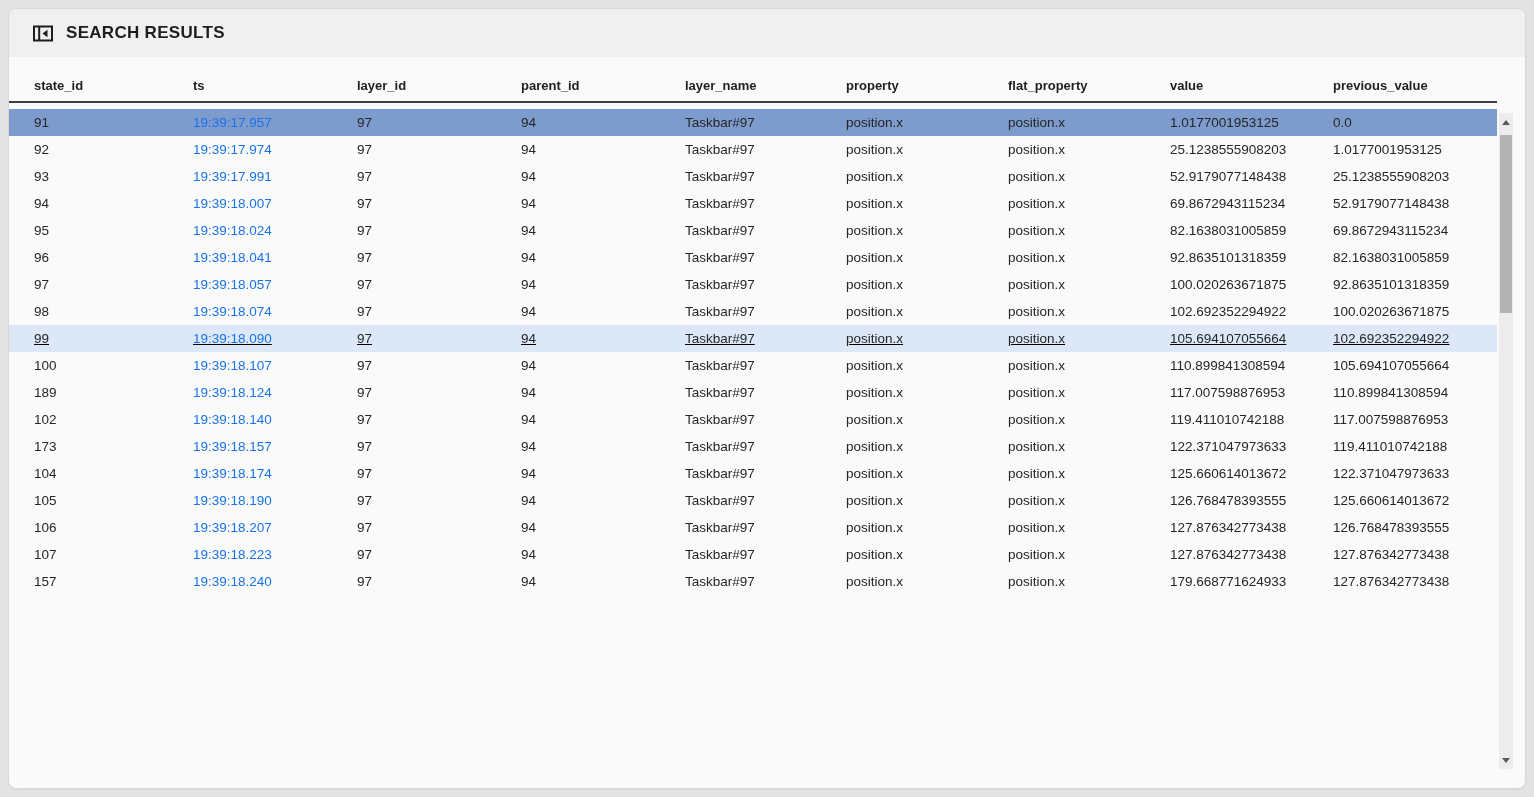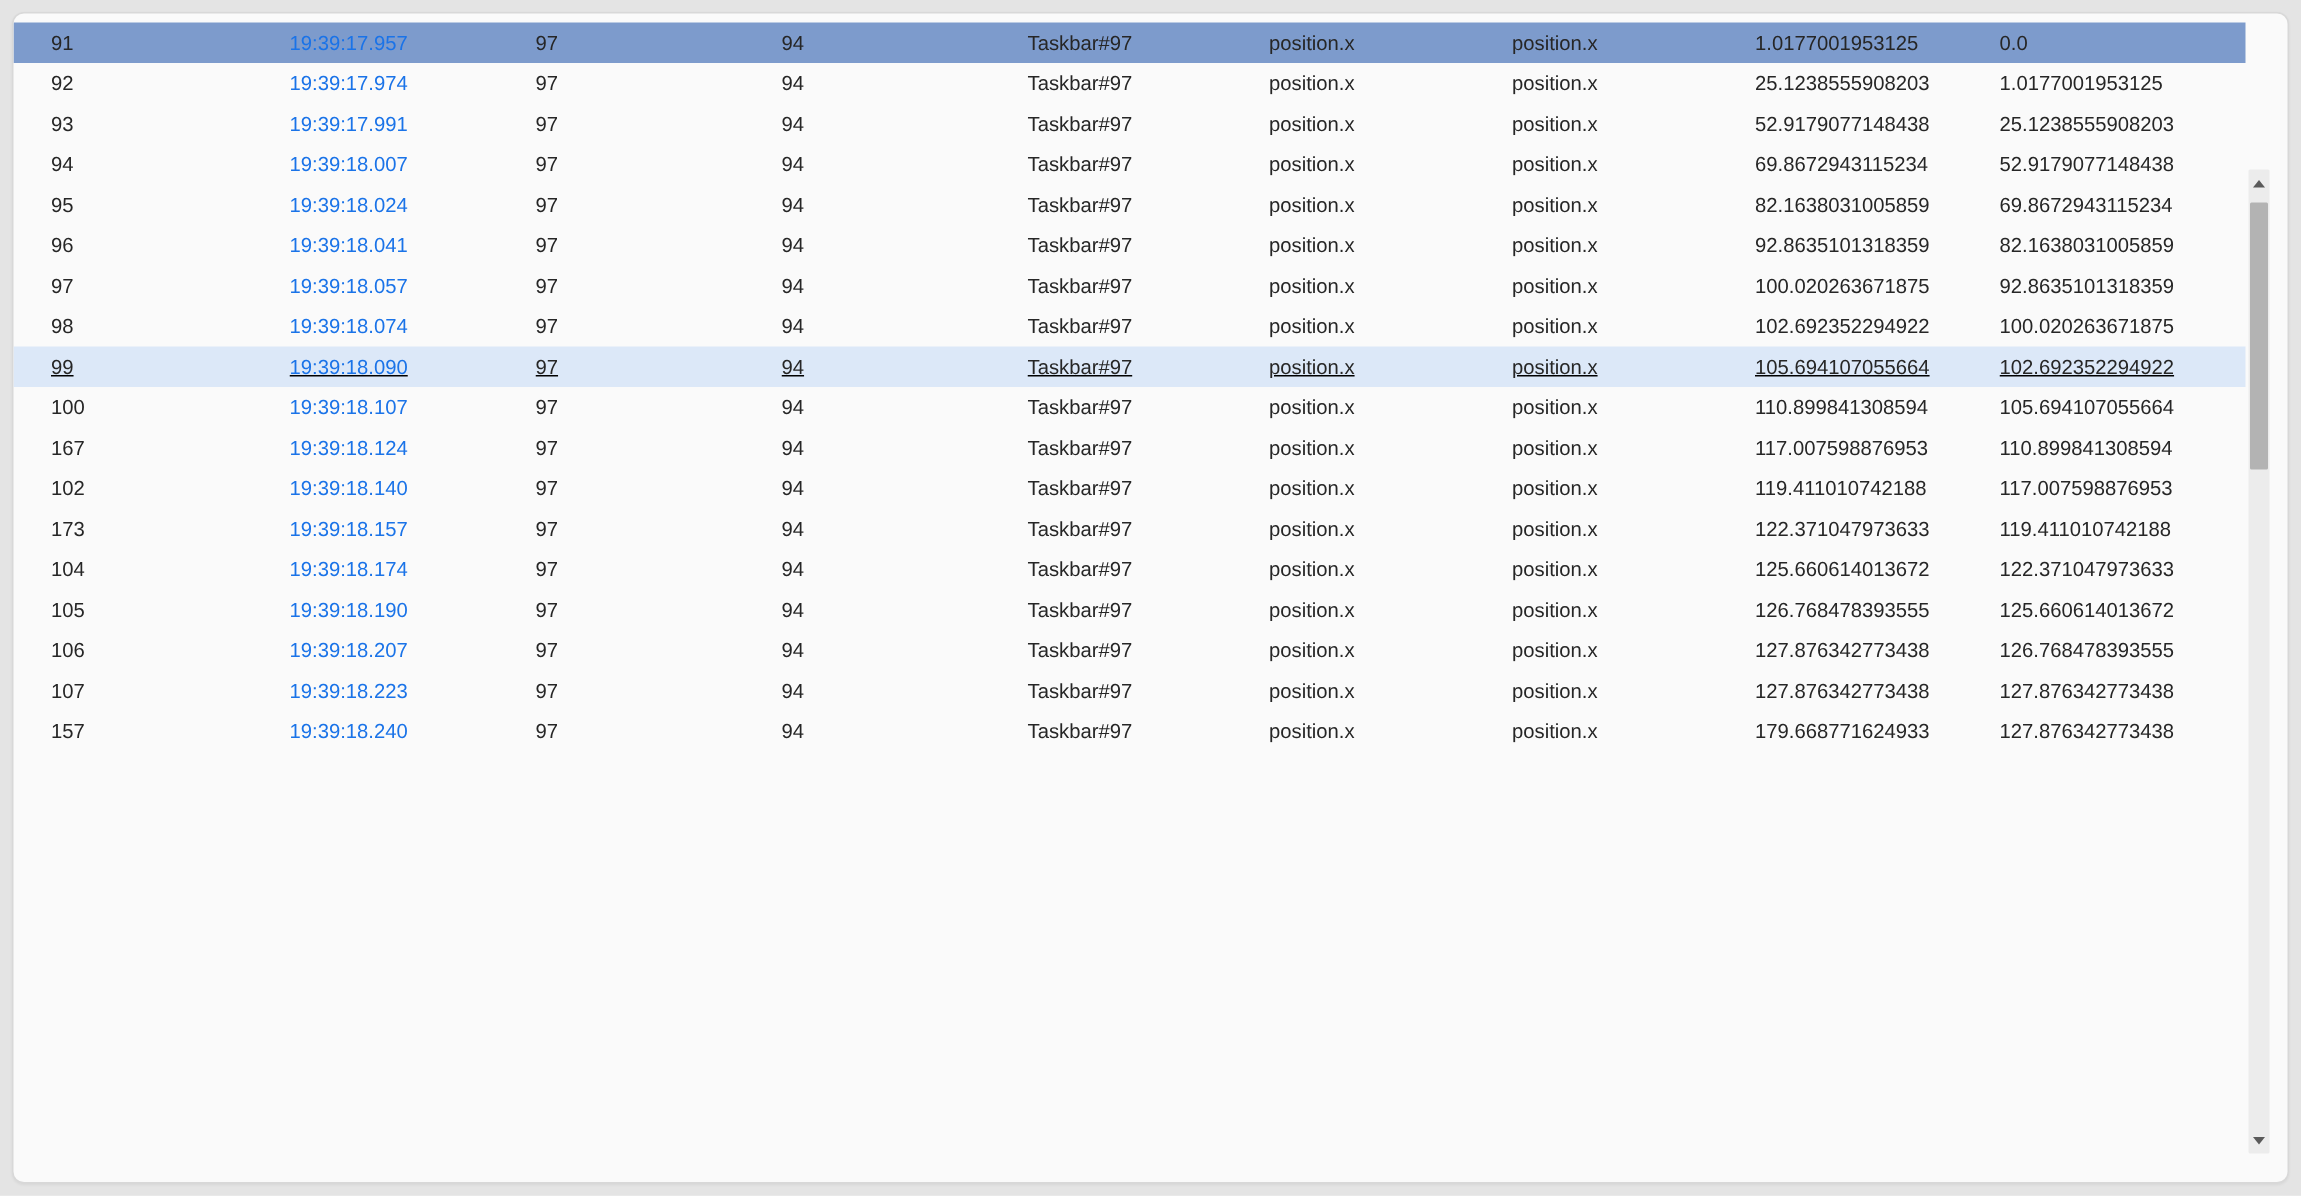--- a/index.html
+++ b/index.html
@@ -119,21 +119,42 @@
     width: 12px;
     background: #b3b3b3;
     border-radius: 1px;
   }
 </style>
 </head>
 <body>
 
 <div class="card">
 
-
+  <div class="panel-header">
+    <span class="panel-icon">
+      <svg width="20" height="17" viewBox="0 0 20 17" fill="none" xmlns="http://www.w3.org/2000/svg">
+        <rect x="1" y="1.5" width="18" height="14" stroke="#1e1e1e" stroke-width="2" fill="none"></rect>
+        <line x1="6.2" y1="1.5" x2="6.2" y2="15.5" stroke="#1e1e1e" stroke-width="2"></line>
+        <path d="M 14.5 4.8 L 9.5 8.5 L 14.5 12.2 Z" fill="#1e1e1e"></path>
+      </svg>
+    </span>
+    <span class="panel-title">SEARCH RESULTS</span>
+  </div>
+
+  <div class="thead">
+    <span class="th">state_id</span>
+    <span class="th">ts</span>
+    <span class="th">layer_id</span>
+    <span class="th">parent_id</span>
+    <span class="th">layer_name</span>
+    <span class="th">property</span>
+    <span class="th">flat_property</span>
+    <span class="th">value</span>
+    <span class="th">previous_value</span>
+  </div>
 
   <div class="tbody">
       <div class="row selected">
         <div class="cell">91</div>
         <div class="cell link">19:39:17.957</div>
         <div class="cell">97</div>
         <div class="cell">94</div>
         <div class="cell">Taskbar#97</div>
         <div class="cell">position.x</div>
         <div class="cell">position.x</div>
@@ -233,21 +254,21 @@
         <div class="cell link">19:39:18.107</div>
         <div class="cell">97</div>
         <div class="cell">94</div>
         <div class="cell">Taskbar#97</div>
         <div class="cell">position.x</div>
         <div class="cell">position.x</div>
         <div class="cell">110.899841308594</div>
         <div class="cell">105.694107055664</div>
       </div>
       <div class="row">
-        <div class="cell">167</div>
+        <div class="cell">189</div>
         <div class="cell link">19:39:18.124</div>
         <div class="cell">97</div>
         <div class="cell">94</div>
         <div class="cell">Taskbar#97</div>
         <div class="cell">position.x</div>
         <div class="cell">position.x</div>
         <div class="cell">117.007598876953</div>
         <div class="cell">110.899841308594</div>
       </div>
       <div class="row">

